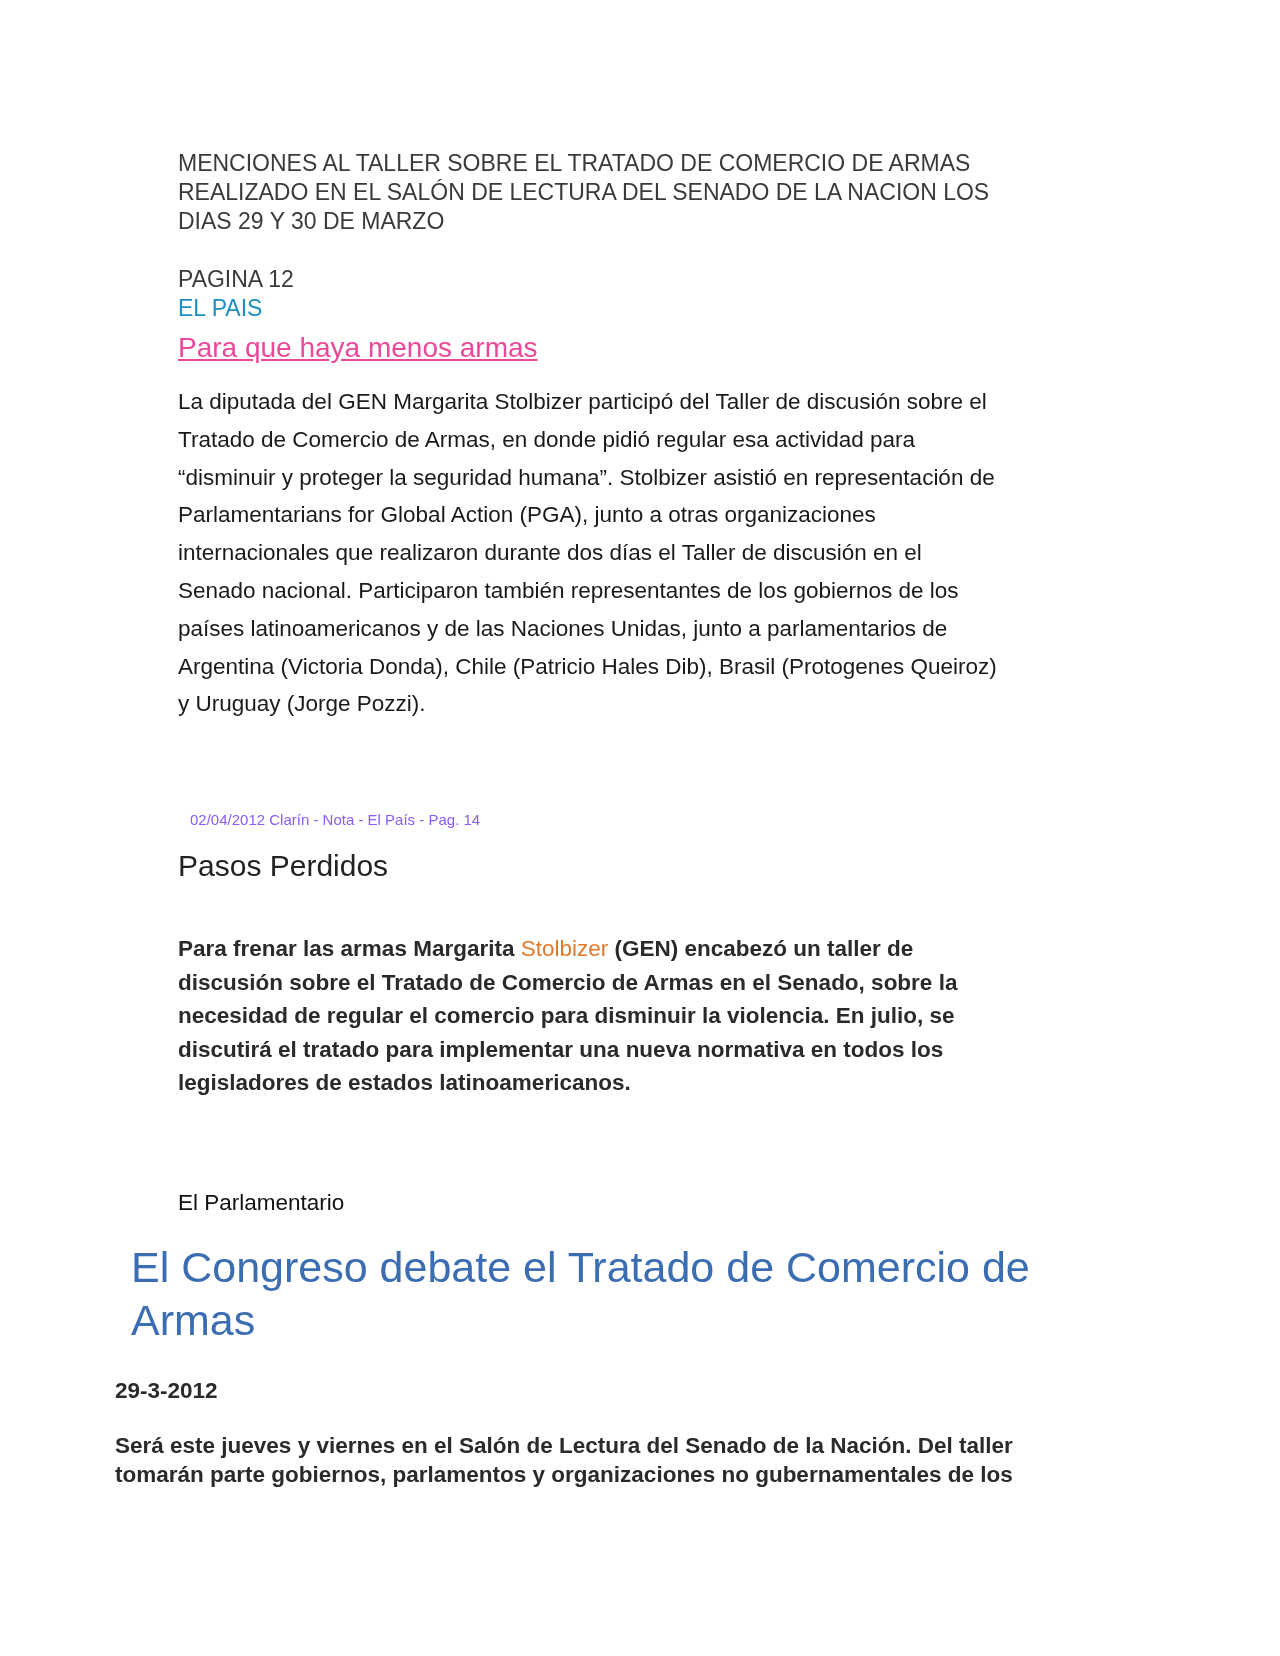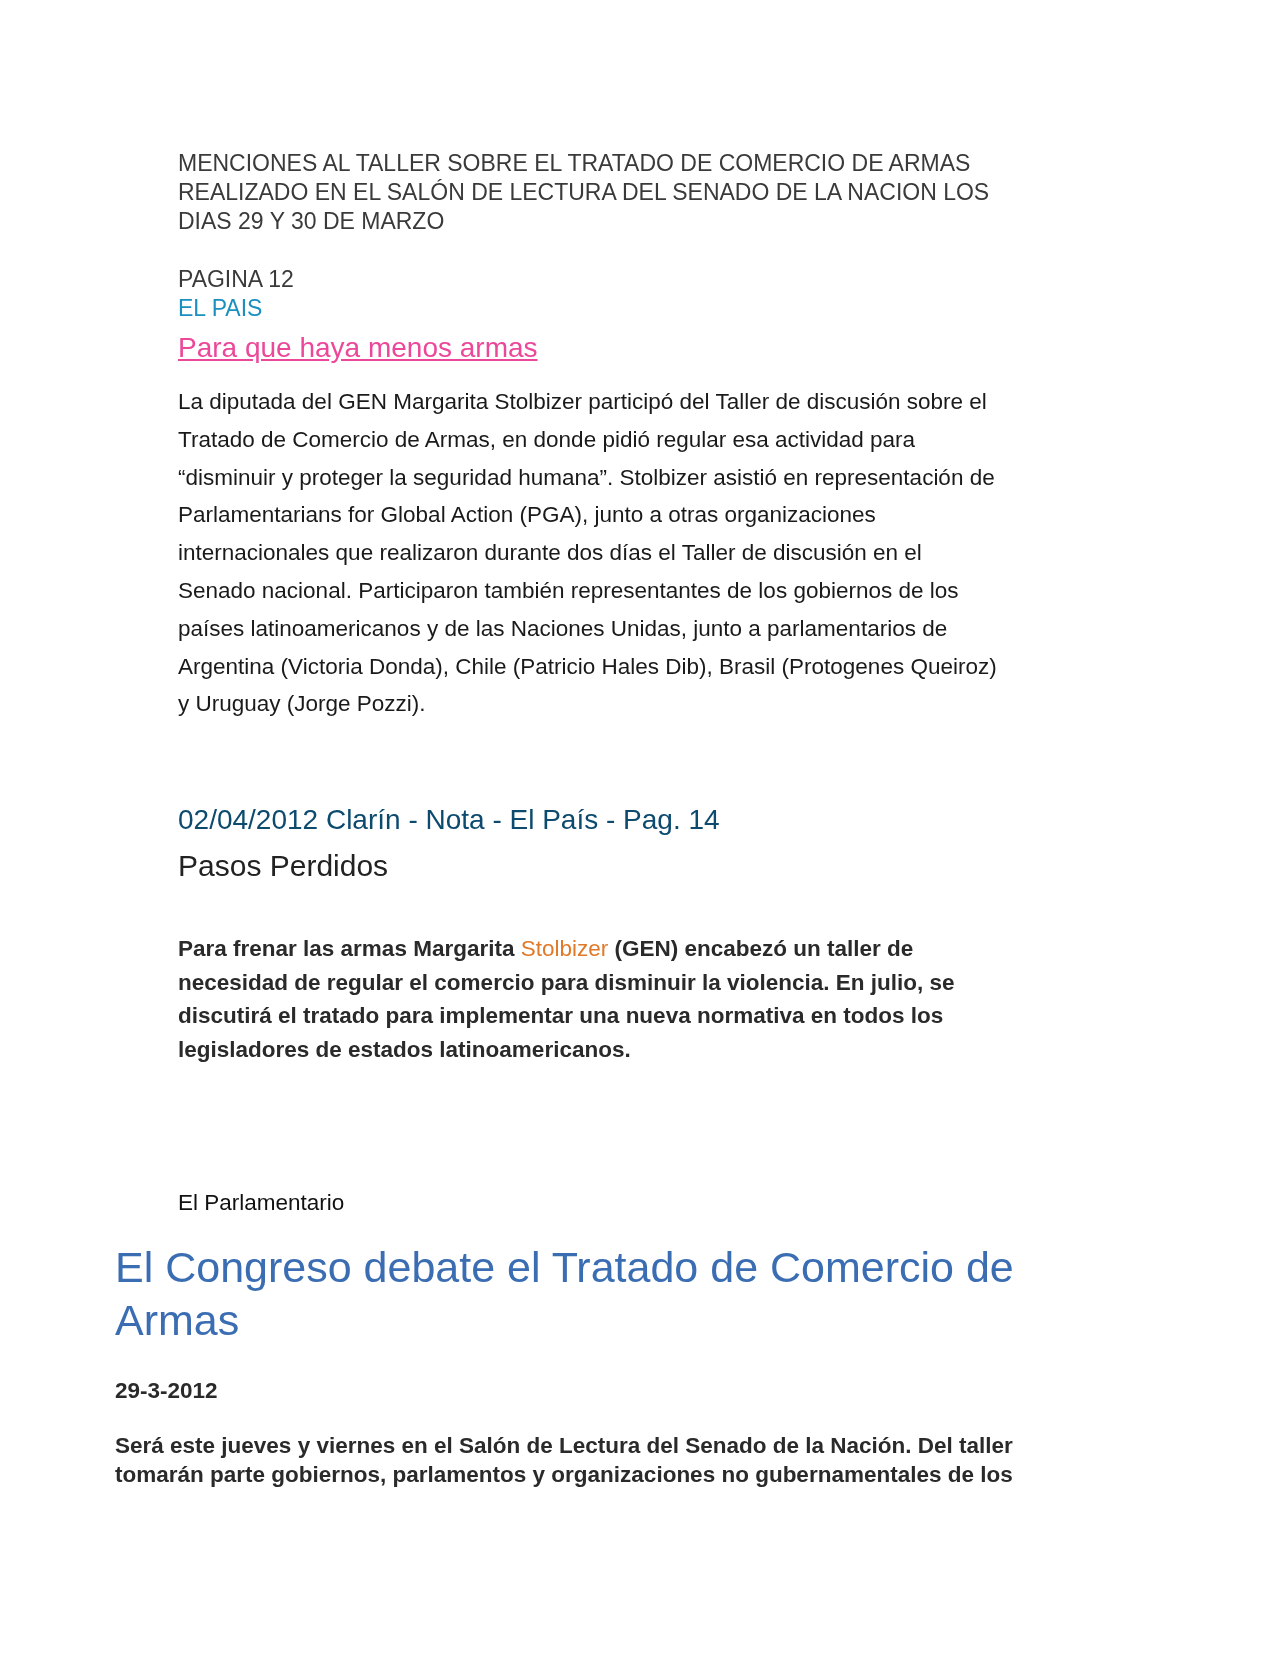--- a/index.html
+++ b/index.html
@@ -6,28 +6,28 @@
   body { width: 1280px; height: 1656px; position: relative; overflow: hidden;
          font-family: "Liberation Sans", sans-serif; color: #111; }
   .abs { position: absolute; white-space: nowrap; }
   .title-block { left: 178px; top: 149px; font-size: 23px; line-height: 29px; color: #3a3a3a; }
   .title-block div { white-space: nowrap; }
   .src { left: 178px; top: 265px; font-size: 23px; line-height: 29px; color: #3a3a3a; }
   .section { left: 178px; top: 294px; font-size: 23px; line-height: 29px; color: #1a8fc0; }
   .h1 { left: 178px; top: 322px; font-size: 28px; line-height: 52px; color: #ec4899; text-decoration: underline; }
   .body1 { left: 178px; top: 383px; font-size: 22.5px; line-height: 37.8px; color: #1a1a1a; }
   .body1 div { white-space: nowrap; }
-  .meta2 { left: 178px; top: 806px; font-size: 28px; line-height: 28px; color: #0c4a6e; }
+  .meta2 { left: 190px; top: 806px; font-size: 15px; line-height: 28px; color: #8b5cf6; }
   .h2 { left: 178px; top: 840px; font-size: 30px; line-height: 52px; color: #222; }
   .body2 { left: 178px; top: 932px; font-size: 22.5px; line-height: 33.6px; color: #2a2a2a; font-weight: bold; }
   .body2 div { white-space: nowrap; }
   .hl { color: #e07a2a; font-weight: normal; }
   .src3 { left: 178px; top: 1189px; font-size: 22.5px; line-height: 28px; color: #111; }
   .h3 { left: 115px; top: 1241px; font-size: 43px; line-height: 53px; color: #3b6db3; }
-  .h3 div { white-space: nowrap; }
+  .h3 div { white-space: nowrap; margin-left: 16px; }
   .date3 { left: 115px; top: 1377px; font-size: 22.5px; line-height: 28px; color: #2a2a2a; font-weight: bold; }
   .body3 { left: 115px; top: 1431px; font-size: 22.5px; line-height: 29px; color: #2a2a2a; font-weight: bold; }
   .body3 div { white-space: nowrap; }
 </style>
 </head>
 <body>
 
 <div class="abs title-block">
   <div>MENCIONES AL TALLER SOBRE EL TRATADO DE COMERCIO DE ARMAS</div>
   <div>REALIZADO EN EL SALÓN DE LECTURA DEL SENADO DE LA NACION LOS</div>
@@ -46,20 +46,21 @@
   <div>Senado nacional. Participaron también representantes de los gobiernos de los</div>
   <div>países latinoamericanos y de las Naciones Unidas, junto a parlamentarios de</div>
   <div>Argentina (Victoria Donda), Chile (Patricio Hales Dib), Brasil (Protogenes Queiroz)</div>
   <div>y Uruguay (Jorge Pozzi).</div>
 </div>
 
 <div class="abs meta2">02/04/2012 Clarín - Nota - El País - Pag. 14</div>
 <div class="abs h2">Pasos Perdidos</div>
 <div class="abs body2">
   <div><span>Para frenar las armas Margarita </span><span class="hl">Stolbizer</span><span> (GEN) encabezó un taller de</span></div>
+  <div>discusión sobre el Tratado de Comercio de Armas en el Senado, sobre la</div>
   <div>necesidad de regular el comercio para disminuir la violencia. En julio, se</div>
   <div>discutirá el tratado para implementar una nueva normativa en todos los</div>
   <div>legisladores de estados latinoamericanos.</div>
 </div>
 
 <div class="abs src3">El Parlamentario</div>
 <div class="abs h3">
   <div>El Congreso debate el Tratado de Comercio de</div>
   <div>Armas</div>
 </div>

